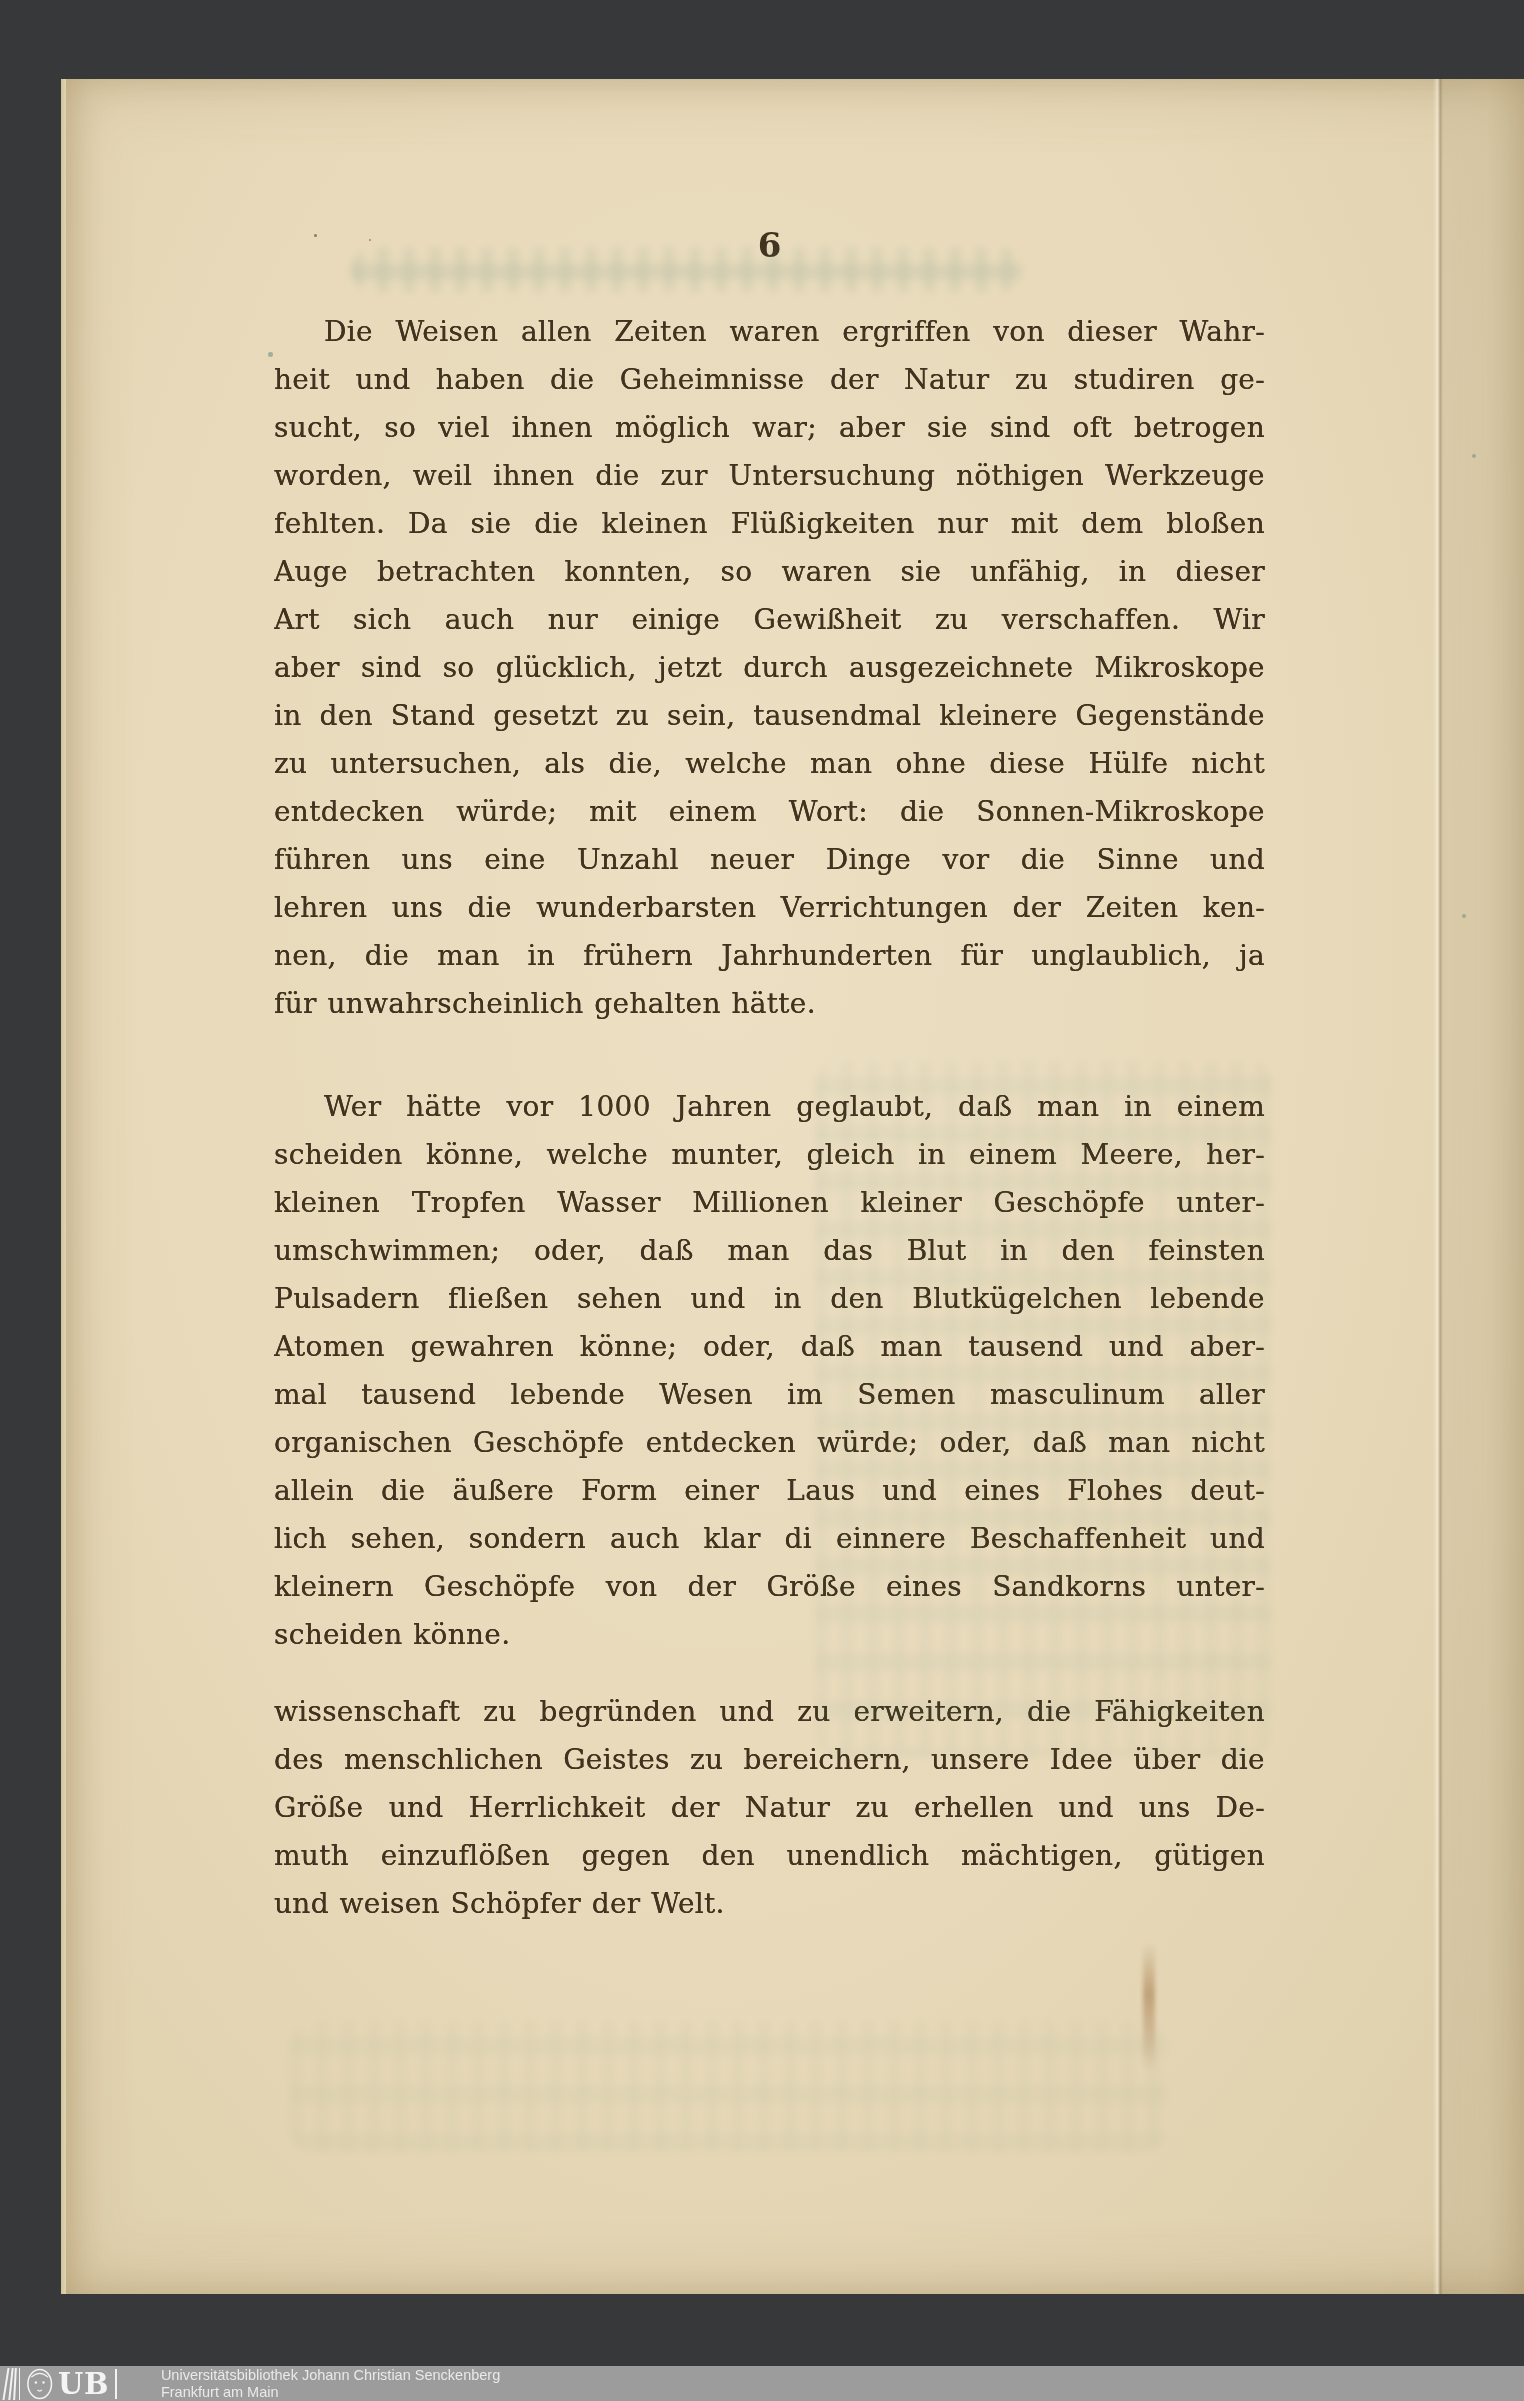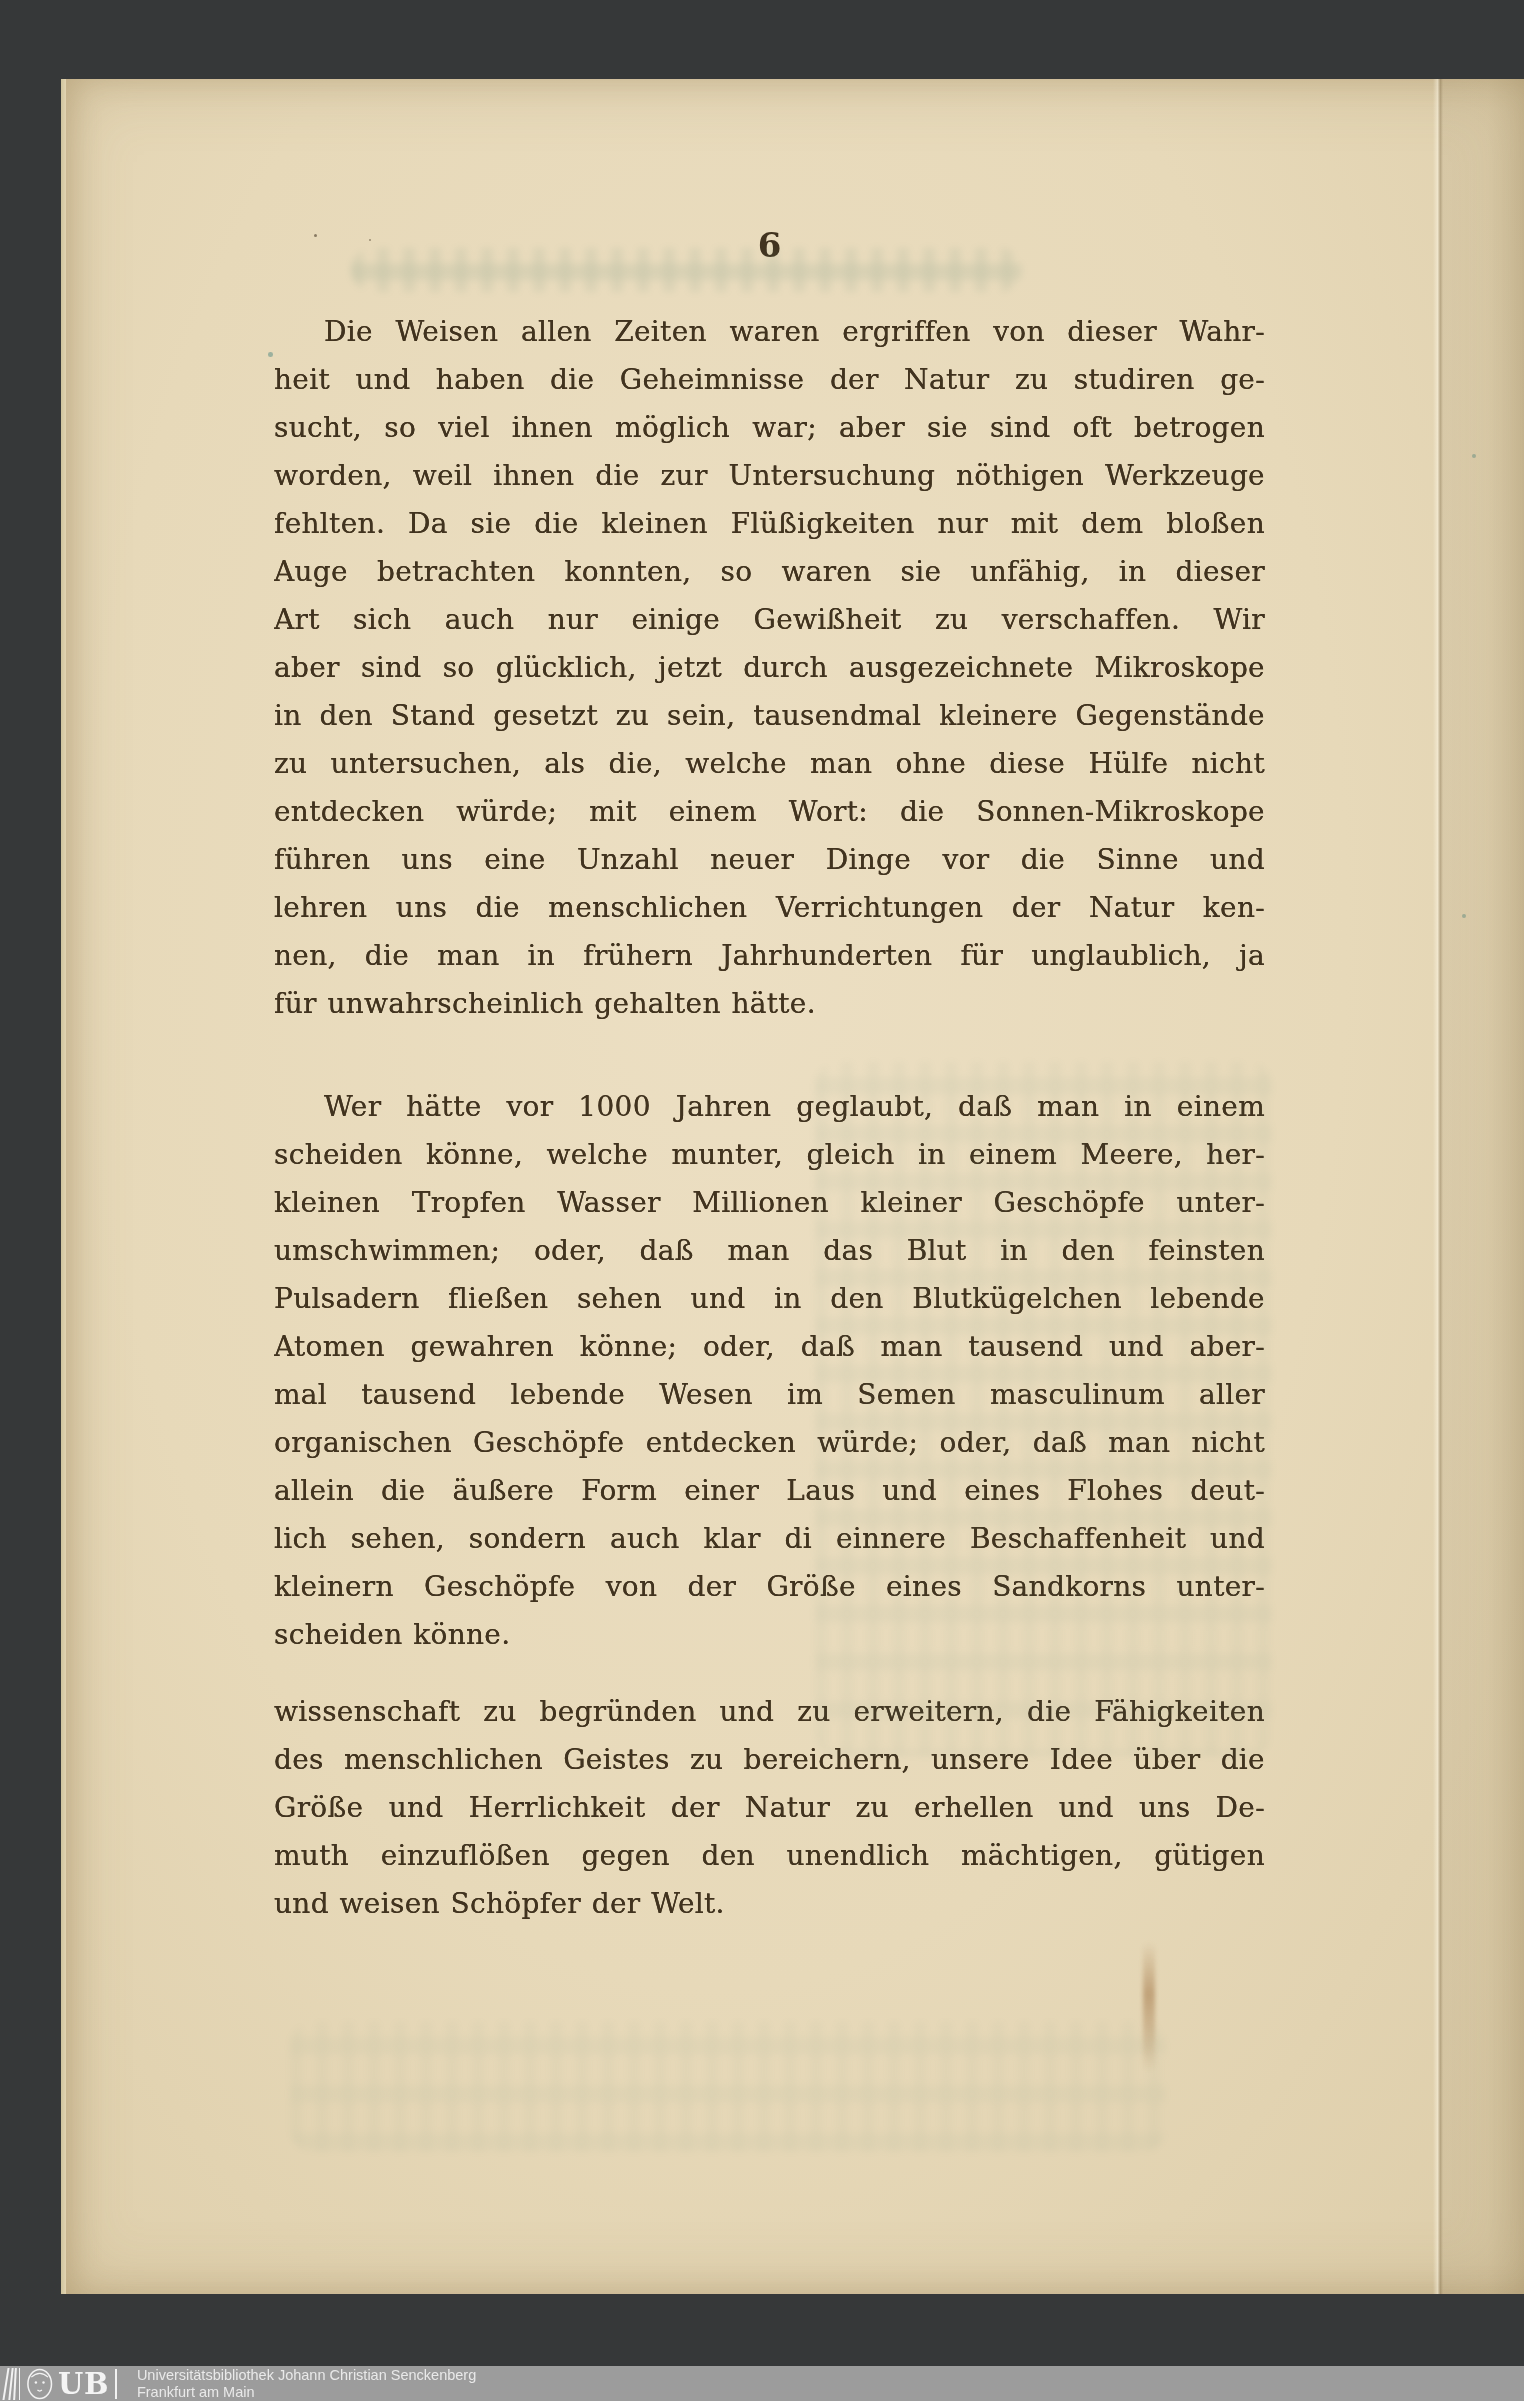--- a/index.html
+++ b/index.html
@@ -80,21 +80,21 @@
   .logo{display:flex;align-items:center;height:36px;padding-left:5px;}
   .spine{width:1.5px;height:32px;background:#f2f2f2;margin-right:3px;}
   .spine.s1{transform:skewX(-9deg);}
   .spine.s2{transform:skewX(-6deg);}
   .spine.s3{transform:skewX(-3deg);}
   .spine.s4{transform:skewX(0deg);}
   .portrait{width:27.4px;height:32px;margin:0 3px 0 3px;}
   .ub{font-family:"DejaVu Serif",serif;font-weight:bold;font-size:29px;color:#f4f4f4;margin-left:1.5px;letter-spacing:0.8px;}
   .logobar{width:2.3px;height:30.5px;background:#f2f2f2;margin-left:5.3px;}
   .inst{
-    margin-left:20px;color:var(--bartext,#e9e9e9);
+    margin-left:44px;color:var(--bartext,#e9e9e9);
     font-family:"Liberation Sans","DejaVu Sans",sans-serif;
     font-size:14.5px;line-height:17px;
   }
 </style>
 </head>
 <body style="--bg: #363839; --paper: #e7d9b9; --ink: #41331f; --bar: #9c9c9c; --bartext: #e9e9e9;">
 
 <div class="paper">
   <div class="paper-edge-highlight"></div>
 
@@ -107,21 +107,21 @@
         <div class="line">sucht, so viel ihnen möglich war; aber sie sind oft betrogen</div>
         <div class="line">worden, weil ihnen die zur Untersuchung nöthigen Werkzeuge</div>
         <div class="line">fehlten. Da sie die kleinen Flüßigkeiten nur mit dem bloßen</div>
         <div class="line">Auge betrachten konnten, so waren sie unfähig, in dieser</div>
         <div class="line">Art sich auch nur einige Gewißheit zu verschaffen. Wir</div>
         <div class="line">aber sind so glücklich, jetzt durch ausgezeichnete Mikroskope</div>
         <div class="line">in den Stand gesetzt zu sein, tausendmal kleinere Gegenstände</div>
         <div class="line">zu untersuchen, als die, welche man ohne diese Hülfe nicht</div>
         <div class="line">entdecken würde; mit einem Wort: die Sonnen-Mikroskope</div>
         <div class="line">führen uns eine Unzahl neuer Dinge vor die Sinne und</div>
-        <div class="line">lehren uns die menschlichen Verrichtungen der Natur ken-</div>
+        <div class="line">lehren uns die wunderbarsten Verrichtungen der Zeiten ken-</div>
         <div class="line">nen, die man in frühern Jahrhunderten für unglaublich, ja</div>
         <div class="line lastline">für unwahrscheinlich gehalten hätte.</div>
       </div>
       <div class="para">
         <div class="line first">Wer hätte vor 1000 Jahren geglaubt, daß man in einem</div>
         <div class="line">scheiden könne, welche munter, gleich in einem Meere, her-</div>
         <div class="line">kleinen Tropfen Wasser Millionen kleiner Geschöpfe unter-</div>
         <div class="line">umschwimmen; oder, daß man das Blut in den feinsten</div>
         <div class="line">Pulsadern fließen sehen und in den Blutkügelchen lebende</div>
         <div class="line">Atomen gewahren könne; oder, daß man tausend und aber-</div>

